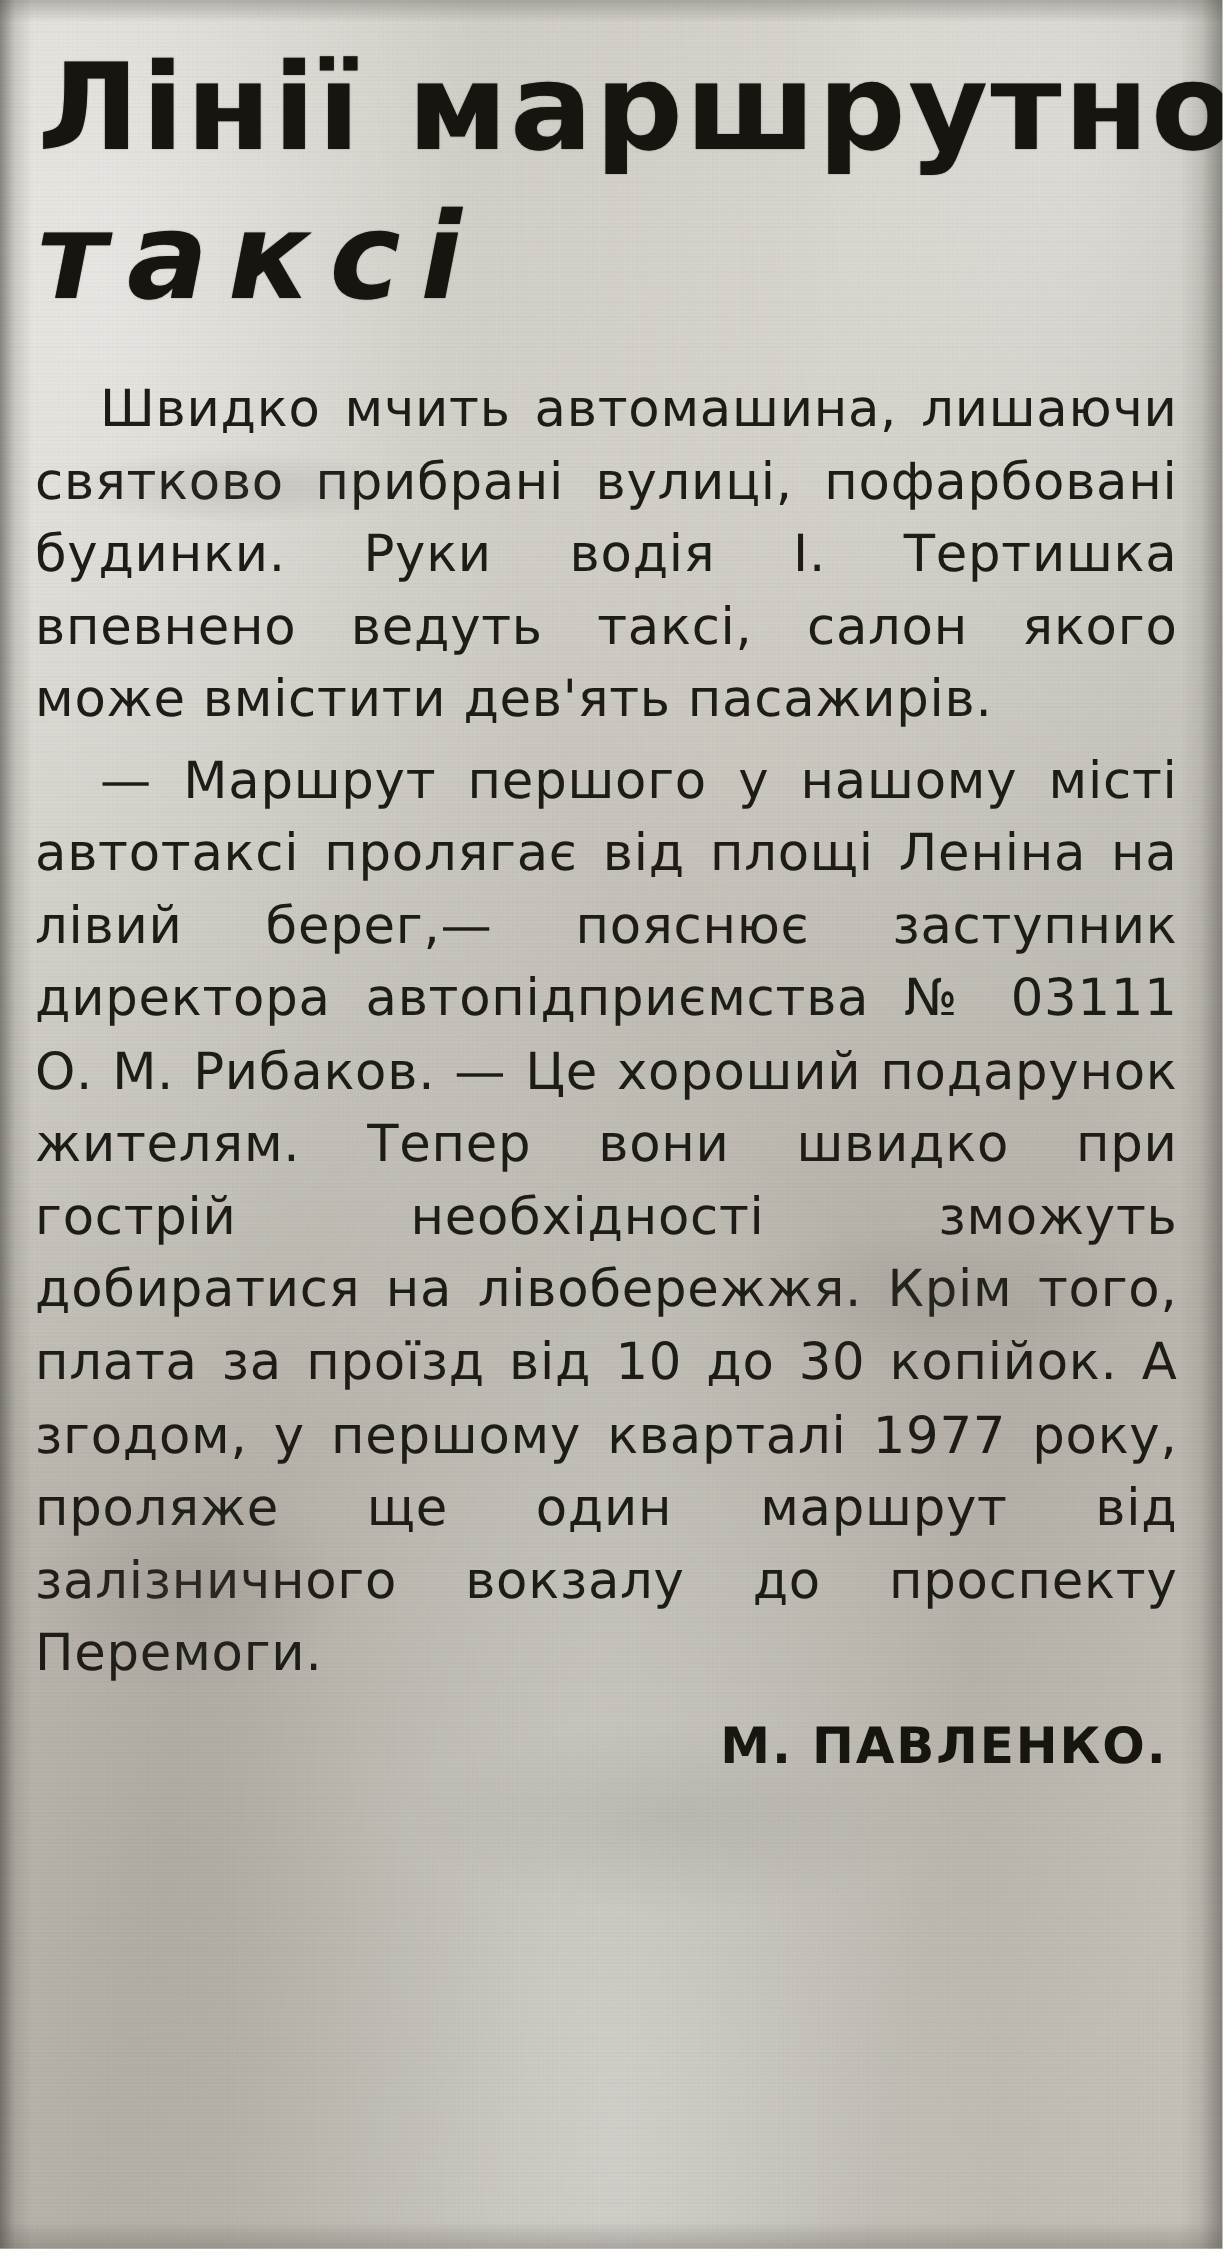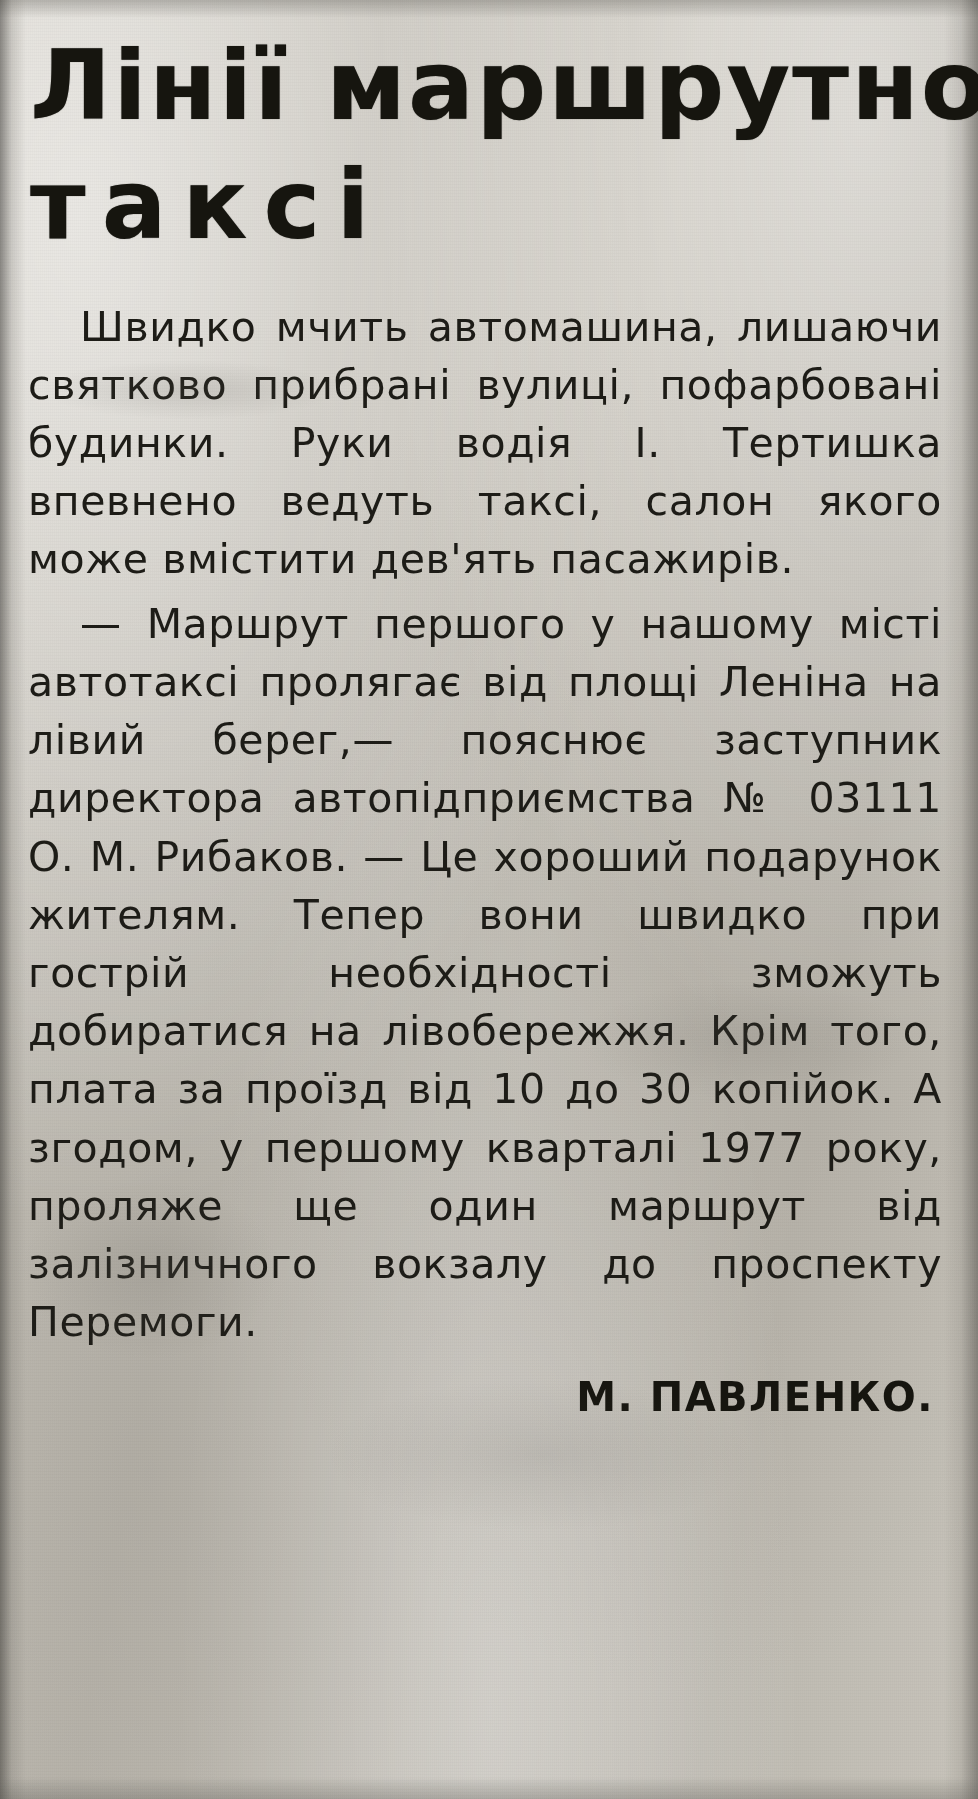--- a/index.html
+++ b/index.html
@@ -98,20 +98,21 @@
     margin: 8px 0 0 2px;
     transform: scaleX(1.02);
     transform-origin: left center;
     text-shadow: 0 0 1px rgba(20,20,16,0.55);
   }
   .headline-line-2 {
     font-size: 96px;
     letter-spacing: 16px;
     margin: 24px 0 0 2px;
     text-shadow: 0 0 1px rgba(20,20,16,0.55);
+    font-style: italic;
   }
 
   
   .body-col {
     margin-top: 46px;
     color: #1d1c17;
     font-family: "DejaVu Sans", sans-serif;
     font-size: 41px;
     line-height: 1.42;
     text-align: justify;

